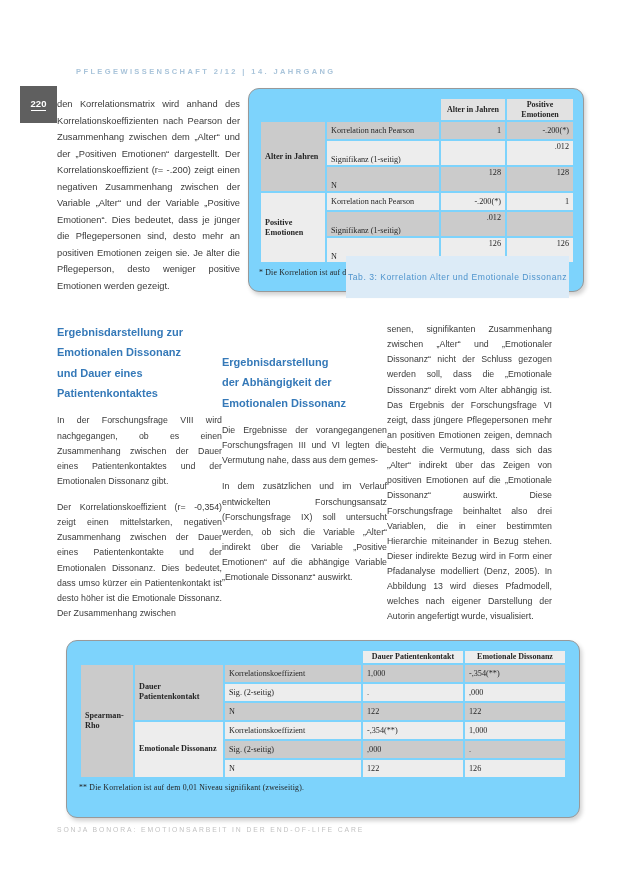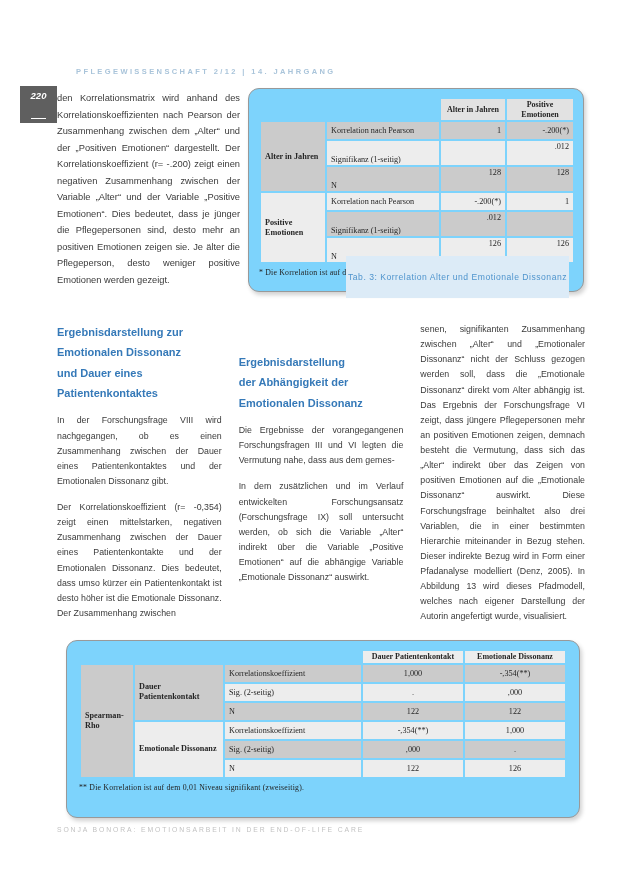--- a/index.html
+++ b/index.html
@@ -10,23 +10,23 @@
   .journal-header {
     position:absolute; left:76px; top:54px;
     font-size:7.5px; font-weight:bold; letter-spacing:2.4px;
     color:#a9c4da; text-transform:uppercase;margin-top:13px;
   }
   .page-badge {
     position:absolute; left:20px; top:86px; width:37px; height:37px;
     background:#5f5f5f; color:#ffffff; display:flex; align-items:center; justify-content:center;
     font-size:9.5px; font-weight:bold;
   }
-  .page-badge span { border-bottom:1px solid #ffffff; padding-bottom:17px;font-style:italic; }
+  .page-badge span { border-bottom:1px solid #ffffff; padding-bottom:1px; }
   .intro-col {
-    position:absolute; left:57px; top:90px; width:183px;
+    position:absolute; left:57px; top:96px; width:183px;
     font-size:9.3px; line-height:1.78; text-align:justify; color:#3a3a3a;
   }
   .box {
     position:absolute; background:#7dd3fc; border:1px solid #999999;
     border-radius:11px; box-shadow:2px 3px 4px rgba(0,0,0,0.18);
     box-sizing:border-box;
   }
   .box-top    { left:248px; top:88px;  width:336px; height:204px; padding:8px 10px; }
   .box-bottom { left:66px;  top:640px; width:514px; height:178px; padding:8px 12px; }
 
@@ -35,35 +35,35 @@
     font-family:"Liberation Serif", serif; font-size:8.2px; color:#262626;
     table-layout:fixed;
   }
   .spss td { padding:1px 4px; vertical-align:middle; overflow:hidden; }
   .bg-g { background:#cbcbcb; }
   .bg-l { background:#ededed; }
   .bg-h { background:#e2e2e2; }
   .hdr { font-weight:bold; text-align:center; font-size:8px; line-height:1.2; }
   .grp { font-weight:bold; vertical-align:top; line-height:1.2; }
   .num { text-align:right; }
-  .ctr { text-align:center; }
+  .ctr { }
   .row-n  td { height:15px; }
   .row-tall td { height:22px; vertical-align:bottom; }
   .row-tall td.num, .row-tall td.ctr { vertical-align:top; }
   .footnote {
     font-family:"Liberation Serif", serif; font-size:7.8px; color:#222222;
     margin-top:4px; letter-spacing:0.2px;
   }
   .caption {
     position:absolute; right:14px; bottom:9px; font-size:8.6px;
     color:#4f94cd; letter-spacing:0.5px; white-space:nowrap;
   }
   .caption .hl { background:#dcebf7; padding:16px 2px; }
 
-  .cols { position:absolute; left:57px; top:322px; width:528px; display:flex; gap:17px; }
+  .cols { position:absolute; left:57px; top:322px; width:528px; display:flex; }
   .col { width:165px; font-size:8.8px; line-height:1.72; text-align:justify; color:#3a3a3a; }
   .col p { margin:0 0 11px 0; }
   .blue-heading {
     color:#3579b8; font-weight:bold; font-size:11px; line-height:1.85;
     white-space:pre-line; text-align:left; margin:0 0 10px 0;
   }
   .col2 .blue-heading { margin-top:30px; }
   .footer-line {
     position:absolute; left:57px; top:826px;
     font-size:6.8px; letter-spacing:1.9px; color:#c2c2c2; text-transform:uppercase;

